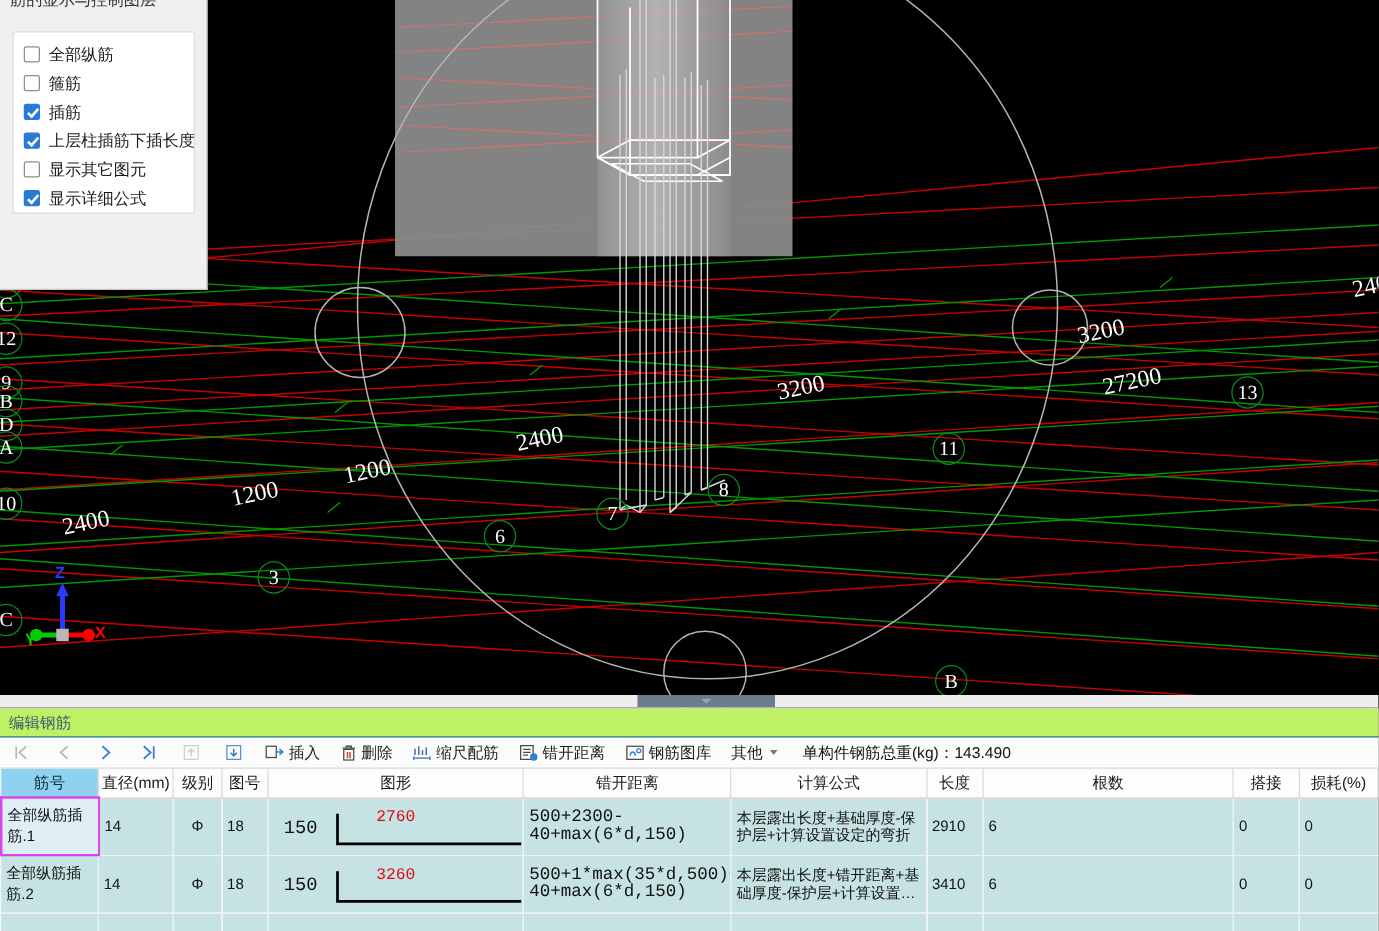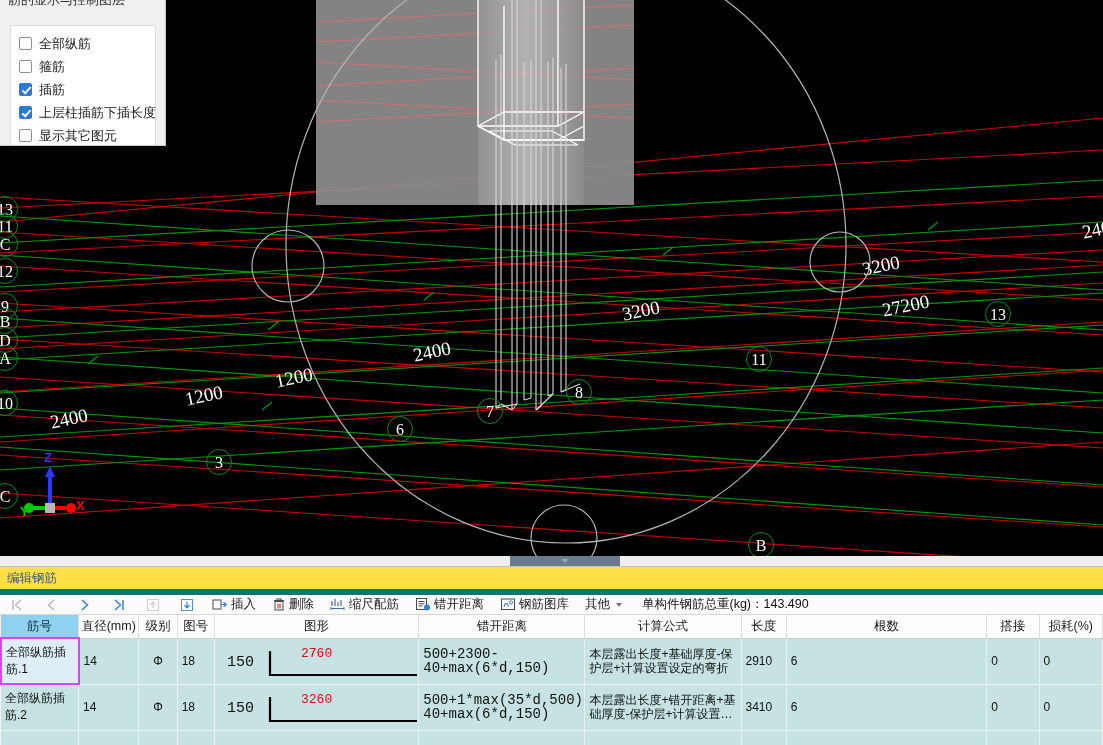--- a/index.html
+++ b/index.html
@@ -46,21 +46,21 @@
     background:#6b7c8d;
   }
   #vp-scroll .thumb::after{
     content:""; position:absolute; left:50%; top:3px; margin-left:-4px;
     border-left:4px solid transparent; border-right:4px solid transparent;
     border-top:4px solid #98a6b3;
   }
 
   
   #cb-panel {
-    position:absolute; left:0; top:0; width:166px; height:146px;
+    position:absolute; left:0; top:0; width:166px; height:232px;
     background:#f0f0f0; border-right:1px solid #c8c8c8; border-bottom:1px solid #c8c8c8;
     overflow:hidden;
   }
   #cb-title {
     position:absolute; left:8px; top:-9px; font-size:13px; color:#333;
     font-family:"Liberation Sans",sans-serif; white-space:nowrap;
   }
   #cb-box {
     position:absolute; left:10px; top:25px; width:146px; height:146px;
     background:#fff; border:1px solid #dcdcdc; border-radius:2px;
@@ -80,26 +80,26 @@
   .cb-label { font-size:13px; color:#1a1a1a; white-space:nowrap;
     font-family:"Liberation Sans","DejaVu Sans",sans-serif; }
 
   
   #bottom {
     position:absolute; left:0; top:566px; width:1103px; height:179px;
     background:#f4f4f4; border-top:1px solid #c0c0c0;
   }
   #panel-title {
     height:22px; line-height:22px; padding-left:7px;
-    font-size:12.5px; color:#3b5a78; background:#fde047;
+    font-size:12.5px; color:#3b5a78; background:#bef264;
     font-family:"Liberation Sans","DejaVu Sans",sans-serif;
   }
   #toolbar {
     height:26px; display:flex; align-items:center; gap:4px;
-    background:#fbfbfb; border-top:6px solid #0f766e; border-bottom:1px solid #d8d8d8;
+    background:#fbfbfb; border-top:1px solid #0f766e; border-bottom:1px solid #d8d8d8;
     padding-left:2px; font-size:12.5px; color:#1a1a1a;text-align:right;
   }
   .tb-nav {
     width:30px; height:24px; display:flex; align-items:center; justify-content:center;
   }
   .tb-nav svg { display:block; }
   .tb-item {
     display:flex; align-items:center; gap:3px; padding:0 6px; height:24px;
     white-space:nowrap; font-family:"Liberation Sans","DejaVu Sans",sans-serif;
   }

